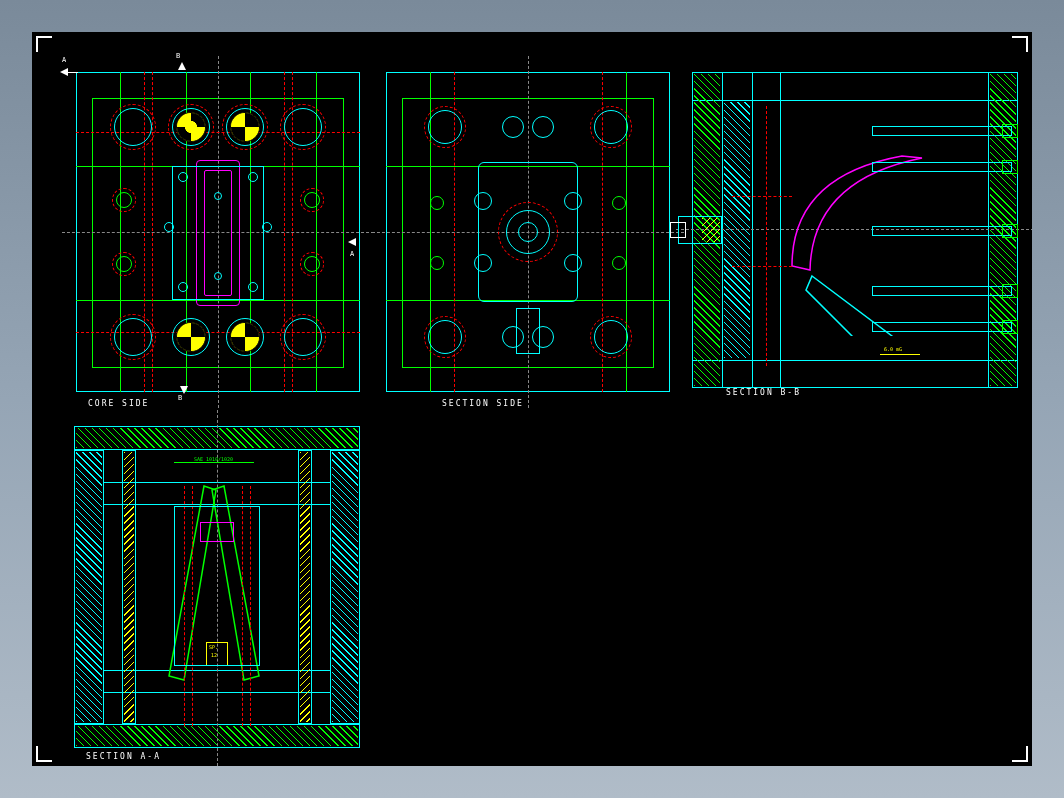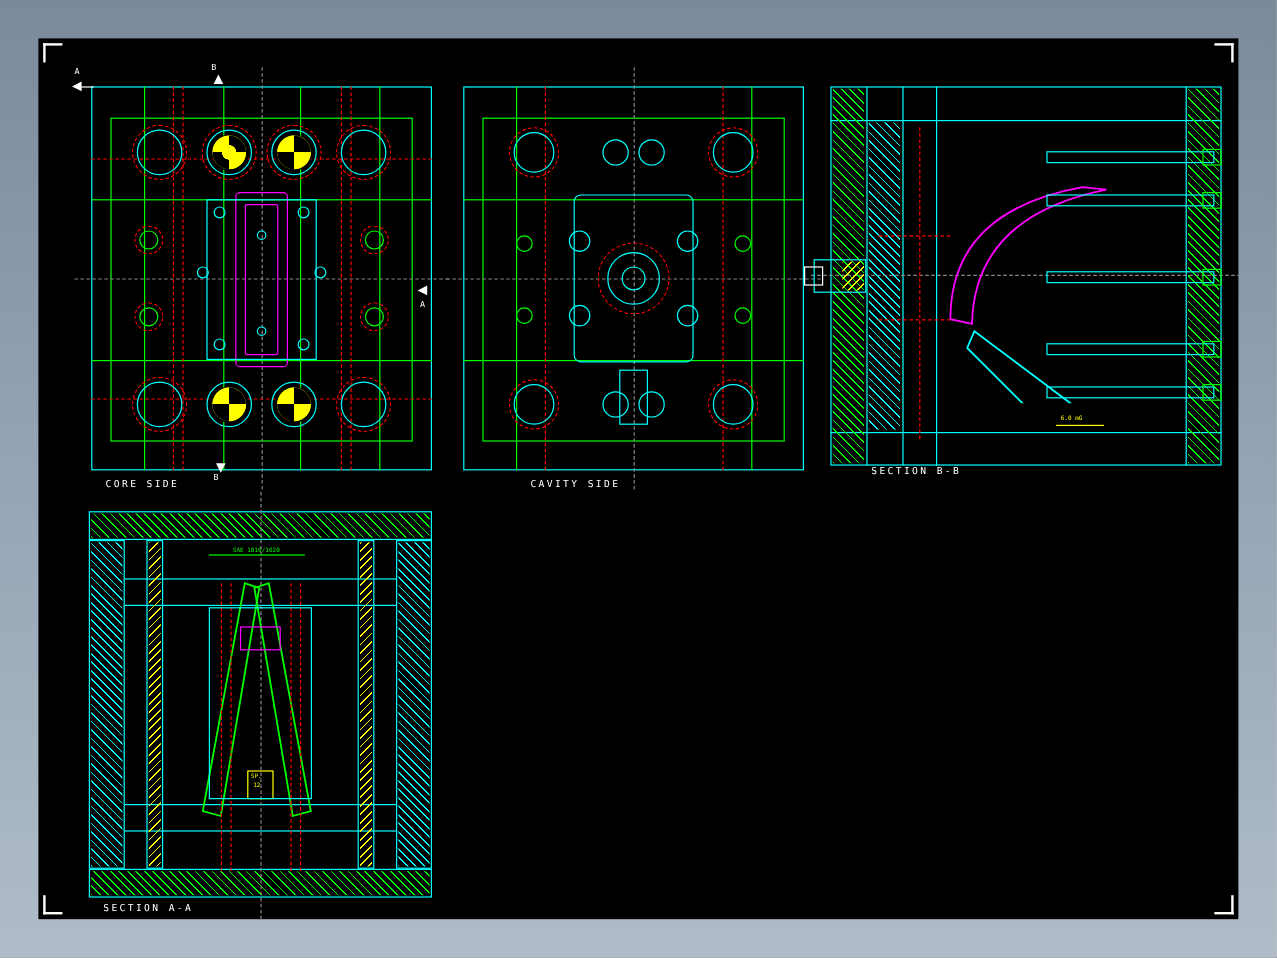--- a/index.html
+++ b/index.html
@@ -222,21 +222,21 @@
     <div class="circ c-green" style="left:44px; top:184px; width:14px; height:14px;"></div>
     <div class="circ c-green" style="left:226px; top:184px; width:14px; height:14px;"></div>
     <div class="circ c-cyan" style="left:88px; top:120px; width:18px; height:18px;"></div>
     <div class="circ c-cyan" style="left:178px; top:120px; width:18px; height:18px;"></div>
     <div class="circ c-cyan" style="left:88px; top:182px; width:18px; height:18px;"></div>
     <div class="circ c-cyan" style="left:178px; top:182px; width:18px; height:18px;"></div>
 
     <div class="rect c-cyan" style="left:92px; top:90px; width:100px; height:140px; border-radius:6px;"></div>
     <div class="rect c-cyan" style="left:130px; top:236px; width:24px; height:46px;"></div>
   </div>
-  <div class="label" style="left:410px; top:367px;">CAVITY SIDE</div>
+  <div class="label" style="left:410px; top:367px;">SECTION SIDE</div>
 
   <div class="view" style="left:660px; top:34px; width:326px; height:326px;">
     <div class="rect c-cyan" style="left:0; top:6px; width:326px; height:316px;"></div>
     <div class="ln v cyan" style="left:30px; top:6px; height:316px;"></div>
     <div class="ln v cyan" style="left:60px; top:6px; height:316px;"></div>
     <div class="ln v cyan" style="left:88px; top:6px; height:316px;"></div>
     <div class="ln v cyan" style="left:296px; top:6px; height:316px;"></div>
     <div class="ln h cyan" style="top:34px; left:0; width:326px;"></div>
     <div class="ln h cyan" style="top:294px; left:0; width:326px;"></div>
 

